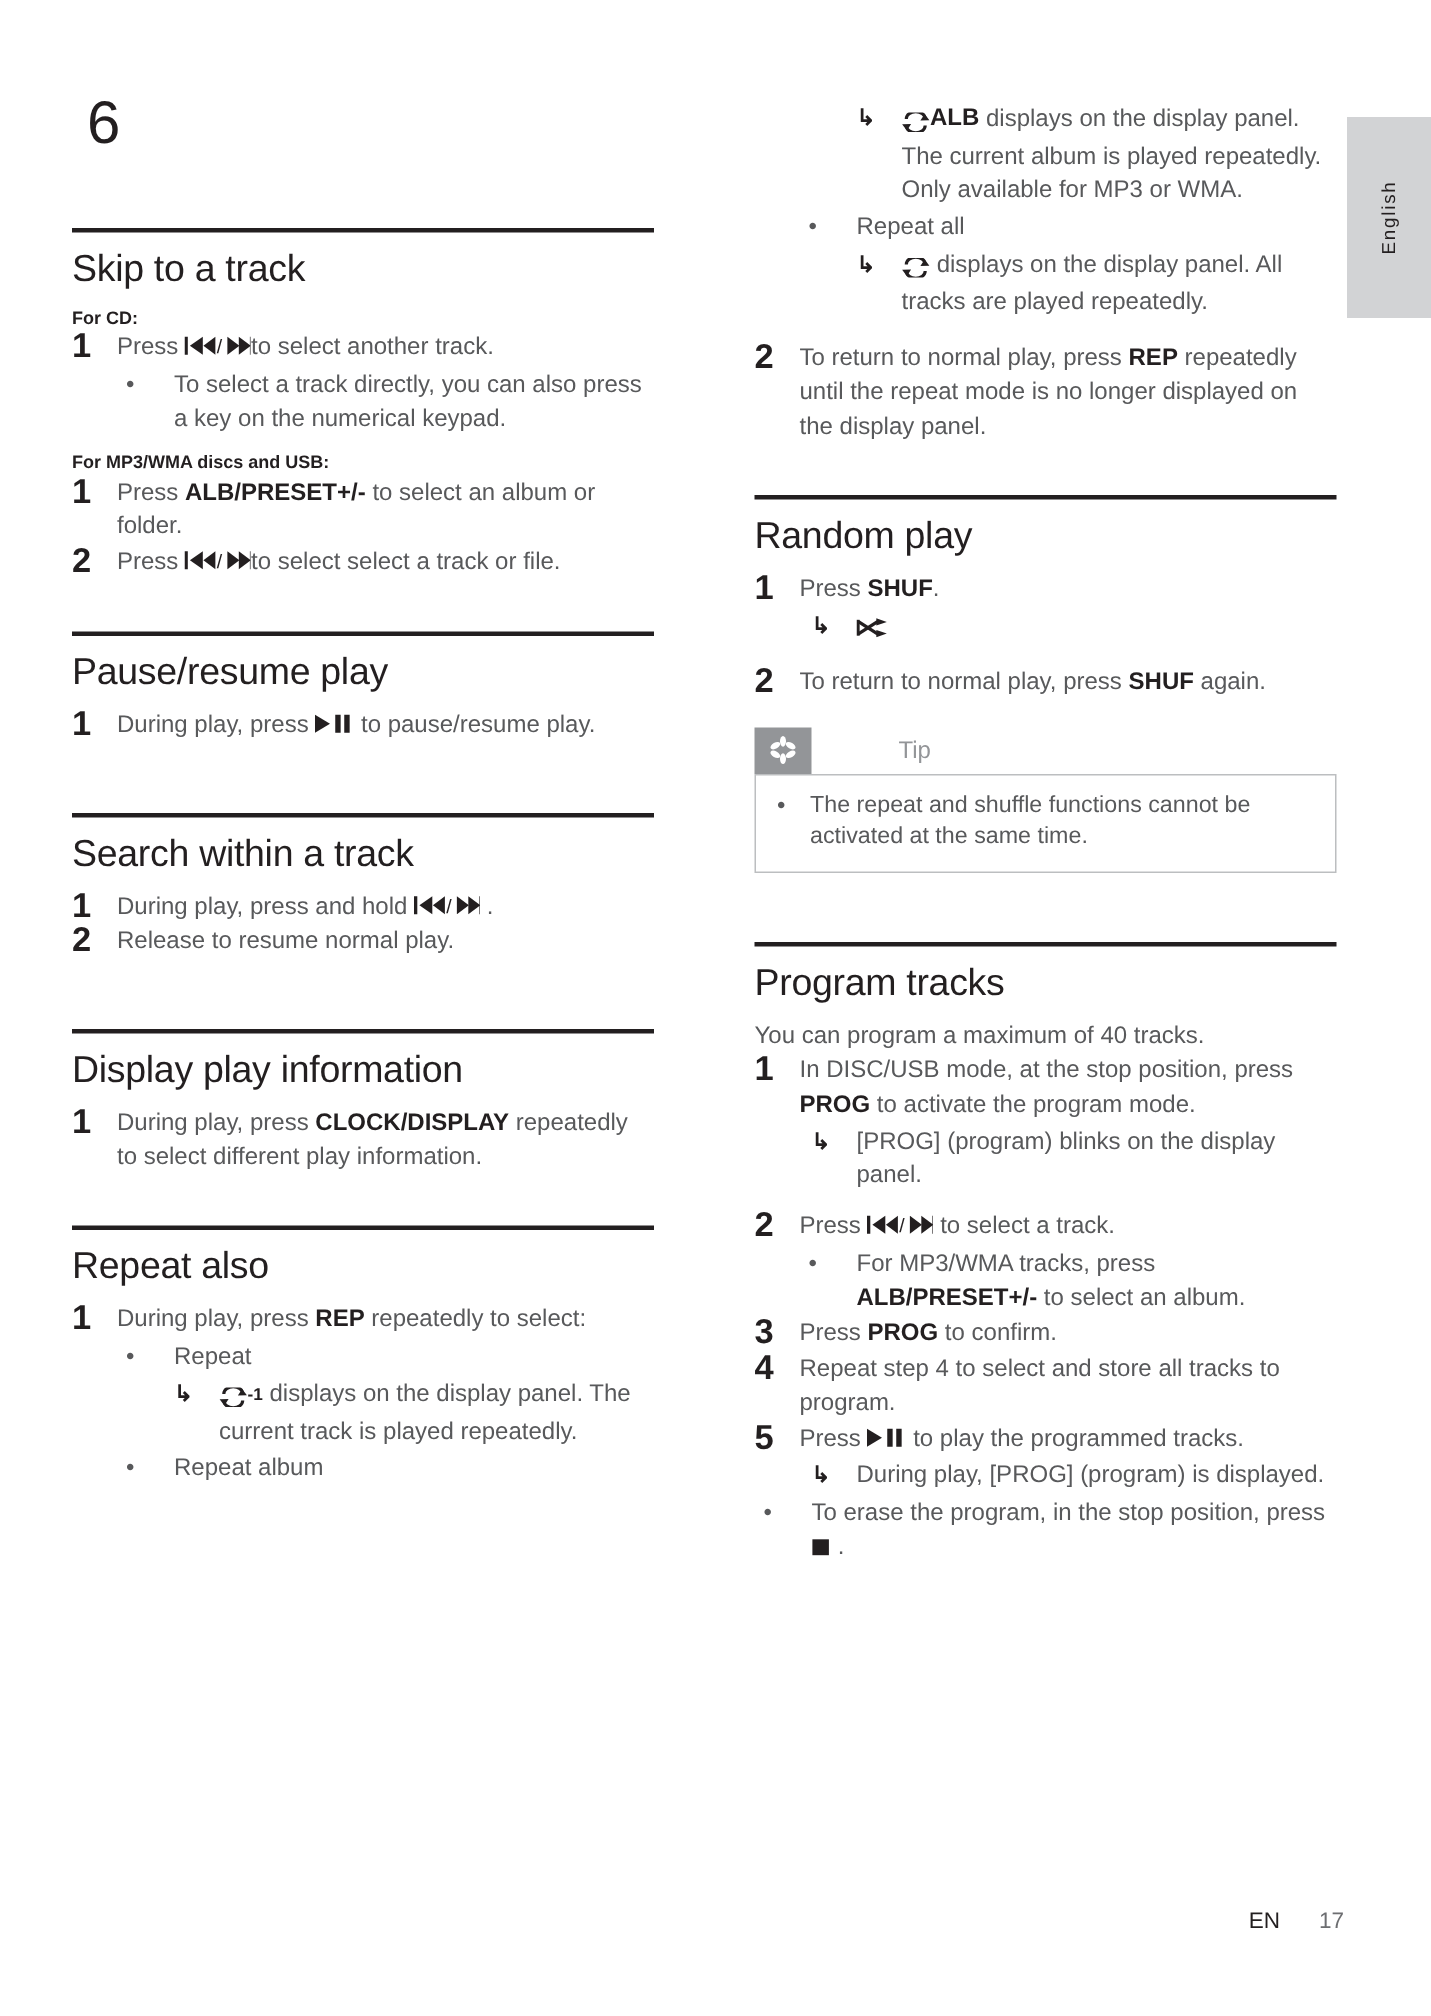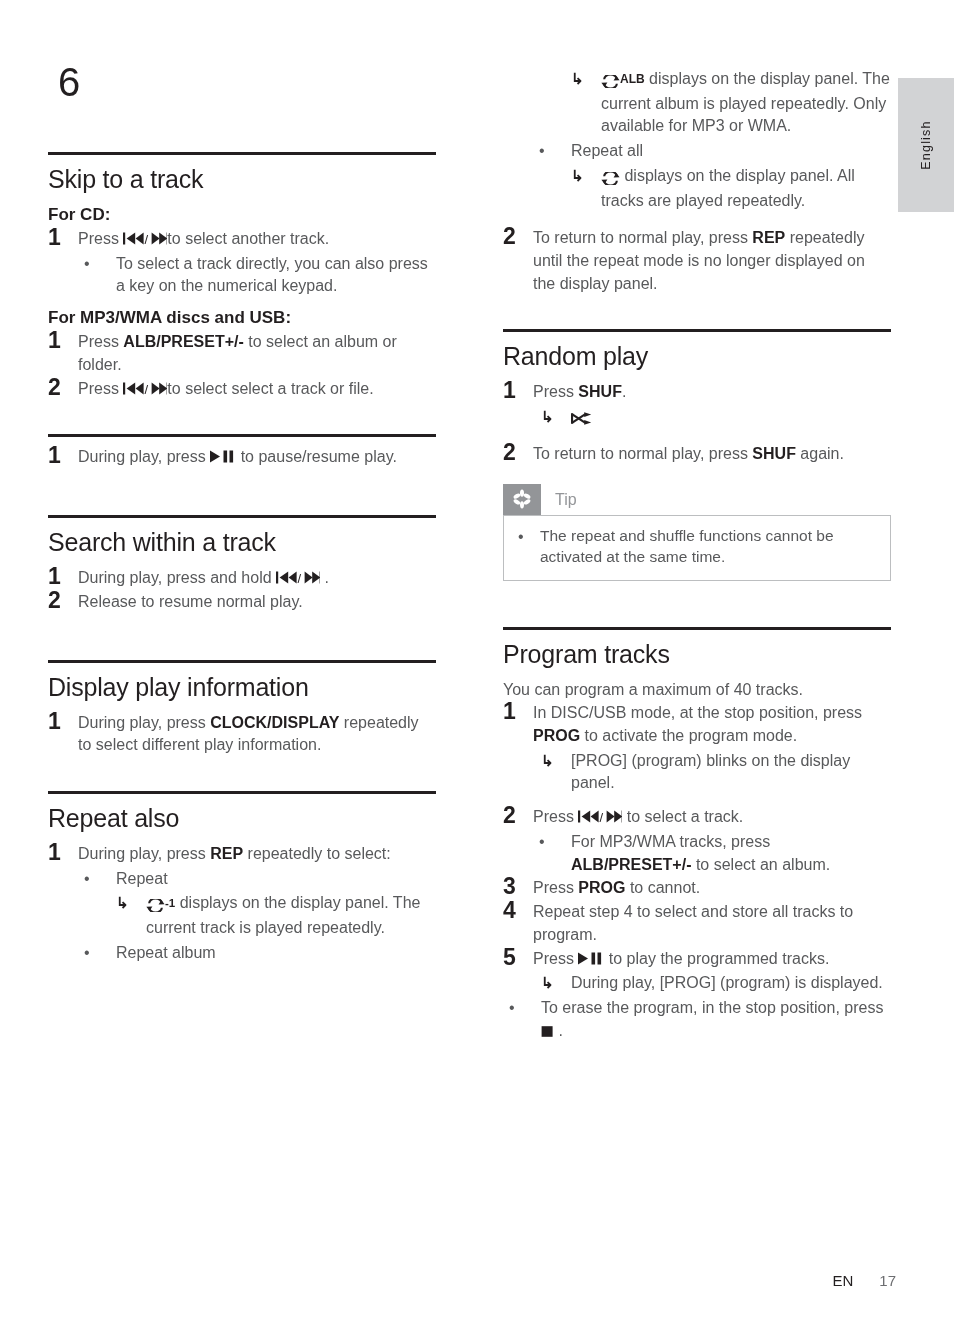--- a/index.html
+++ b/index.html
@@ -84,21 +84,21 @@
   }
   h2.sec-title {
     margin: 0 0 10px 0;
     font-size: 25px;
     font-weight: normal;
     color: #231f20;
     line-height: 1.2;
     letter-spacing: -0.2px;
   }
   .sub-title {
-    font-size: 17px;
+    font-size: 12px;
     font-weight: bold;
     color: #231f20;
     margin: 9px 0 1px 0;
     line-height: 1.35;
   }
   .intro {
     font-size: 16px;
     line-height: 1.42;
     margin: 4px 0 0 0;
     color: #58595b;
@@ -205,20 +205,21 @@
     background: #939598;
     display: flex;
     align-items: center;
     justify-content: center;
   }
   .tip-label {
     padding-left: 14px;
     font-size: 16px;
     color: #939598;
     line-height: 31px;
+    margin-left: 44px;
   }
   .tip-body {
     border: 1px solid #bcbec0;
     border-top: 1px solid #bcbec0;
     padding: 10px 12px 12px 12px;
     box-sizing: border-box;
   }
   .tip-body .bullet-mark { flex: 0 0 24px; padding-left: 2px; }
   .tip-body .bullet-body { font-size: 15.5px; line-height: 1.35; }
 
@@ -297,20 +298,21 @@
               <text x="21.5" y="11.5" font-size="13" fill="#231f20" font-family="Liberation Sans, sans-serif">/</text>
               <polygon points="28.6,0.5 28.6,12.5 36.6,6.5" fill="#231f20"></polygon>
               <polygon points="36.2,0.5 36.2,12.5 44.2,6.5" fill="#231f20"></polygon>
               <rect x="43.6" y="0.5" width="2.2" height="12" fill="#231f20"></rect>
             </svg></span><span>to select select a track or file.</span></div>
     </div>
 
     <div class="gap-lg"></div>
 
     <div class="rule"></div>
+    <h2 class="sec-title">Pause/resume play</h2>
 
     <div class="step">
       <div class="step-num">1</div>
       <div class="step-body"><span>During play, press </span><span class="kico"><svg width="26" height="13" viewBox="0 0 26 13">
               <polygon points="0,0.5 0,12.5 10,6.5" fill="#231f20"></polygon>
               <rect x="13.5" y="0.5" width="3.6" height="12" fill="#231f20"></rect>
               <rect x="19.5" y="0.5" width="3.6" height="12" fill="#231f20"></rect>
             </svg></span><span> to pause/resume play.</span></div>
     </div>
 
@@ -380,21 +382,21 @@
 
   <div class="col col-right" style="top:66px;">
 
     <div class="arrowed" style="margin-left:68px;">
       <div class="arrow-mark">↳</div>
       <div class="arrow-body"><span class="rep-ico"><svg width="19" height="13" viewBox="0 0 19 13" style="display:inline-block;vertical-align:-2px">
               <path d="M3.2 4.3 A6 4.6 0 0 1 15.8 4.3" stroke="#231f20" stroke-width="2.1" fill="none"></path>
               <path d="M15.8 8.7 A6 4.6 0 0 1 3.2 8.7" stroke="#231f20" stroke-width="2.1" fill="none"></path>
               <polygon points="15.4,1.0 18.6,5.2 12.6,5.4" fill="#231f20"></polygon>
               <polygon points="3.6,12.0 0.4,7.8 6.4,7.6" fill="#231f20"></polygon>
-            </svg></span><b style="font-size:12px;vertical-align:1px">ALB</b><span> displays on the display panel. The current album is played repeatedly. Only available for MP3 or WMA.</span></div>
+            </svg></span><b style="font-size:16px;vertical-align:1px">ALB</b><span> displays on the display panel. The current album is played repeatedly. Only available for MP3 or WMA.</span></div>
     </div>
 
     <div class="bullet ind-1">
       <div class="bullet-mark">•</div>
       <div class="bullet-body">Repeat all</div>
     </div>
 
     <div class="arrowed" style="margin-left:68px;">
       <div class="arrow-mark">↳</div>
       <div class="arrow-body"><span class="rep-ico"><svg width="19" height="13" viewBox="0 0 19 13" style="display:inline-block;vertical-align:-2px">
@@ -496,21 +498,21 @@
             </svg></span><span> to select a track.</span></div>
     </div>
 
     <div class="bullet ind-1">
       <div class="bullet-mark">•</div>
       <div class="bullet-body"><span>For MP3/WMA tracks, press </span><b>ALB/PRESET+/-</b><span> to select an album.</span></div>
     </div>
 
     <div class="step">
       <div class="step-num">3</div>
-      <div class="step-body"><span>Press </span><b>PROG</b><span> to cannot.</span></div>
+      <div class="step-body"><span>Press </span><b>PROG</b><span> to confirm.</span></div>
     </div>
 
     <div class="step">
       <div class="step-num">4</div>
       <div class="step-body">Repeat step 4 to select and store all tracks to program.</div>
     </div>
 
     <div class="step">
       <div class="step-num">5</div>
       <div class="step-body"><span>Press </span><span class="kico"><svg width="26" height="13" viewBox="0 0 26 13">

